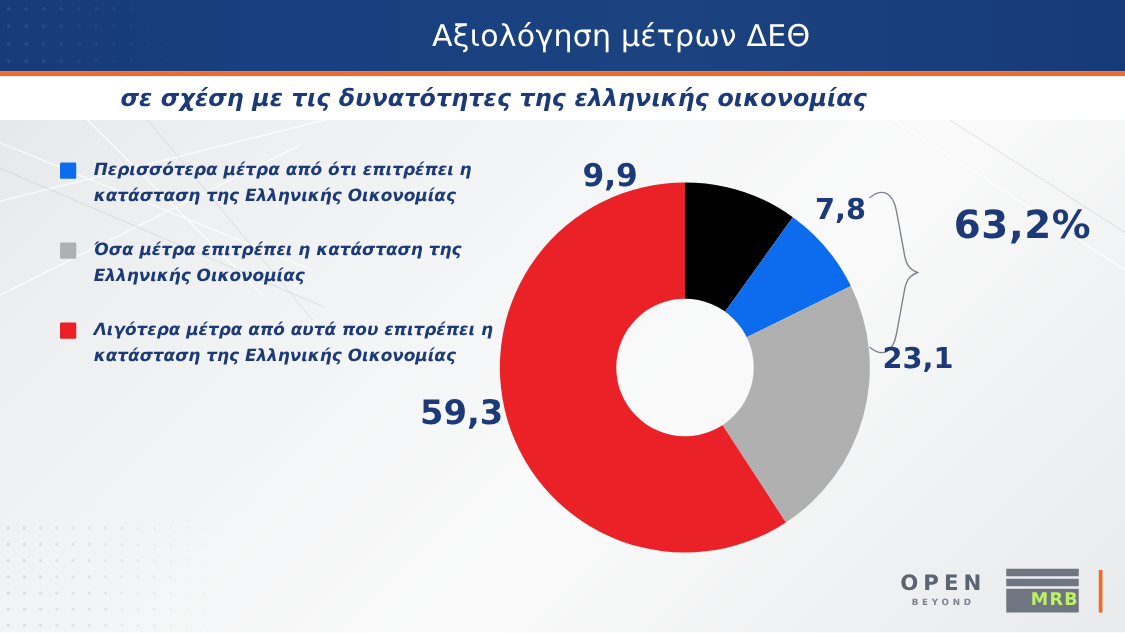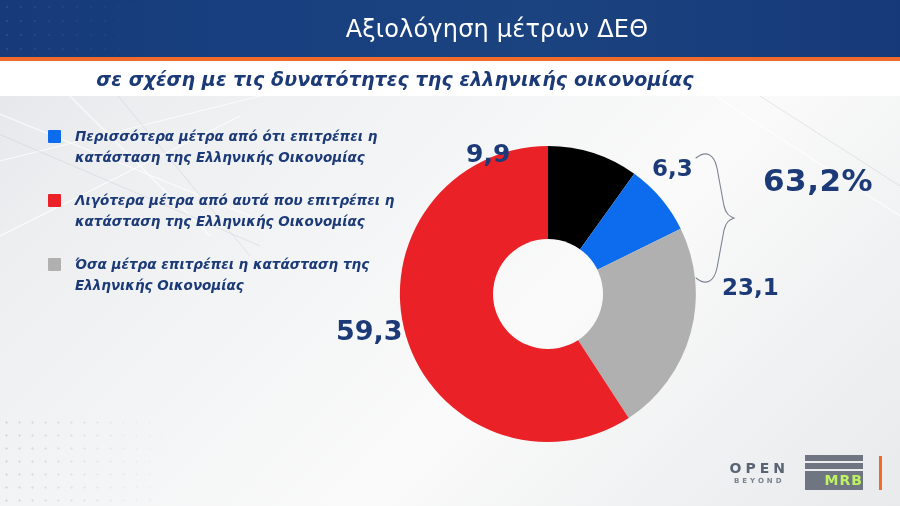--- a/index.html
+++ b/index.html
@@ -77,37 +77,37 @@
     color:#1b3a77;font-size:13.5px;font-weight:bold;line-height:1.55;
   }
 
   
   #chart{position:absolute;left:398px;top:144px;width:300px;height:300px;}
   #chart svg{display:block;overflow:visible;}
 
   .dlabel{
     position:absolute;color:#1b3a77;font-weight:bold;white-space:nowrap;
   }
-  #lbl-black{left:466px;top:126px;font-size:25px;margin-top:13px;}
+  #lbl-black{left:466px;top:126px;font-size:25px;}
   #lbl-blue{left:652px;top:155px;font-size:23px;}
-  #lbl-gray{left:706px;top:274px;font-size:23px;margin-left:16px;}
+  #lbl-gray{left:706px;top:274px;font-size:23px;}
   #lbl-red{left:336px;top:315px;font-size:27px;}
   #lbl-total{left:763px;top:162px;font-size:31px;letter-spacing:.5px;}
 
   
   #brace{position:absolute;left:690px;top:148px;width:62px;height:140px;}
 
   
   #logos{
     position:absolute;right:18px;bottom:16px;
     display:flex;align-items:center;gap:16px;
   }
   #open-logo{display:flex;flex-direction:column;align-items:center;line-height:1;}
   #open-word{
-    color:#5b6473;font-size:14px;font-weight:bold;letter-spacing:4px;
+    color:#5b6473;font-size:17px;font-weight:bold;letter-spacing:4px;
   }
   #open-sub{
     color:#7b8391;font-size:7px;font-weight:bold;letter-spacing:3px;margin-top:3px;
   }
   #mrb-logo{display:flex;flex-direction:column;width:58px;}
   .mrb-bar{height:6px;background:#6f7682;margin-bottom:2px;}
   #mrb-word{
     background:#6f7682;color:#bef264;font-size:14px;font-weight:bold;
     letter-spacing:1px;text-align:right;padding:1px 0 2px;
   }
@@ -143,26 +143,26 @@
   <div id="orange-rule"></div>
   <div id="subbar"></div>
   <div id="subtitle">σε σχέση με τις δυνατότητες της ελληνικής οικονομίας</div>
 
   <div id="legend">
     <div class="legend-row">
       <span class="swatch" style="background:#0d6ced"></span>
       <span class="legend-text">Περισσότερα μέτρα από ότι επιτρέπει η κατάσταση της Ελληνικής Οικονομίας</span>
     </div>
     <div class="legend-row">
+      <span class="swatch" style="background:#b0b0b0"></span>
+      <span class="legend-text">Όσα μέτρα επιτρέπει η κατάσταση της Ελληνικής Οικονομίας</span>
+    </div>
+    <div class="legend-row">
       <span class="swatch" style="background:#ea2227"></span>
       <span class="legend-text">Λιγότερα μέτρα από αυτά που επιτρέπει η κατάσταση της Ελληνικής Οικονομίας</span>
-    </div>
-    <div class="legend-row">
-      <span class="swatch" style="background:#b0b0b0"></span>
-      <span class="legend-text">Όσα μέτρα επιτρέπει η κατάσταση της Ελληνικής Οικονομίας</span>
     </div>
   </div>
 
   <div id="chart">
     <svg width="300" height="300" viewBox="0 0 300 300">
       <defs>
         <mask id="hole">
           <rect x="0" y="0" width="300" height="300" fill="#fff"></rect>
           <circle cx="150" cy="150" r="55" fill="#000"></circle>
         </mask>
@@ -181,21 +181,21 @@
   </div>
 
   <div id="brace">
     <svg width="62" height="140" viewBox="0 0 62 140">
       <path d="M 6 10 C 16 2, 24 6, 27 20 L 34 58 C 36 66, 39 68, 44 70
                C 39 72, 36 74, 34 82 L 27 120 C 24 134, 16 138, 6 130" fill="none" stroke="#7d8390" stroke-width="1.1" stroke-linecap="round" transform="translate(0,0) scale(1,1) rotate(0) translate(0,0)" style="transform-origin:center"></path>
     </svg>
   </div>
 
   <div class="dlabel" id="lbl-black">9,9</div>
-  <div class="dlabel" id="lbl-blue">6,3</div>
+  <div class="dlabel" id="lbl-blue">7,8</div>
   <div class="dlabel" id="lbl-gray">23,1</div>
   <div class="dlabel" id="lbl-red">59,3</div>
   <div class="dlabel" id="lbl-total">63,2%</div>
 
   <div id="logos">
     <div id="open-logo">
       <span id="open-word">OPEN</span>
       <span id="open-sub">BEYOND</span>
     </div>
     <div id="mrb-logo">

